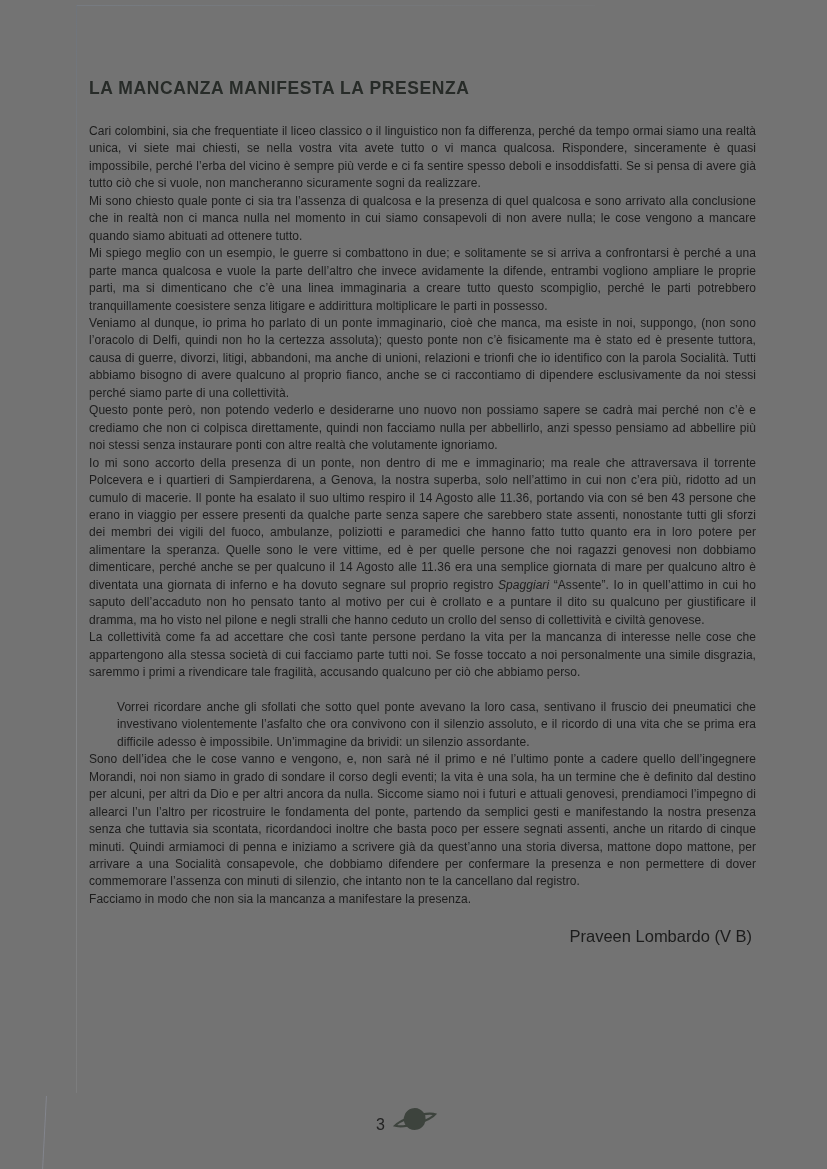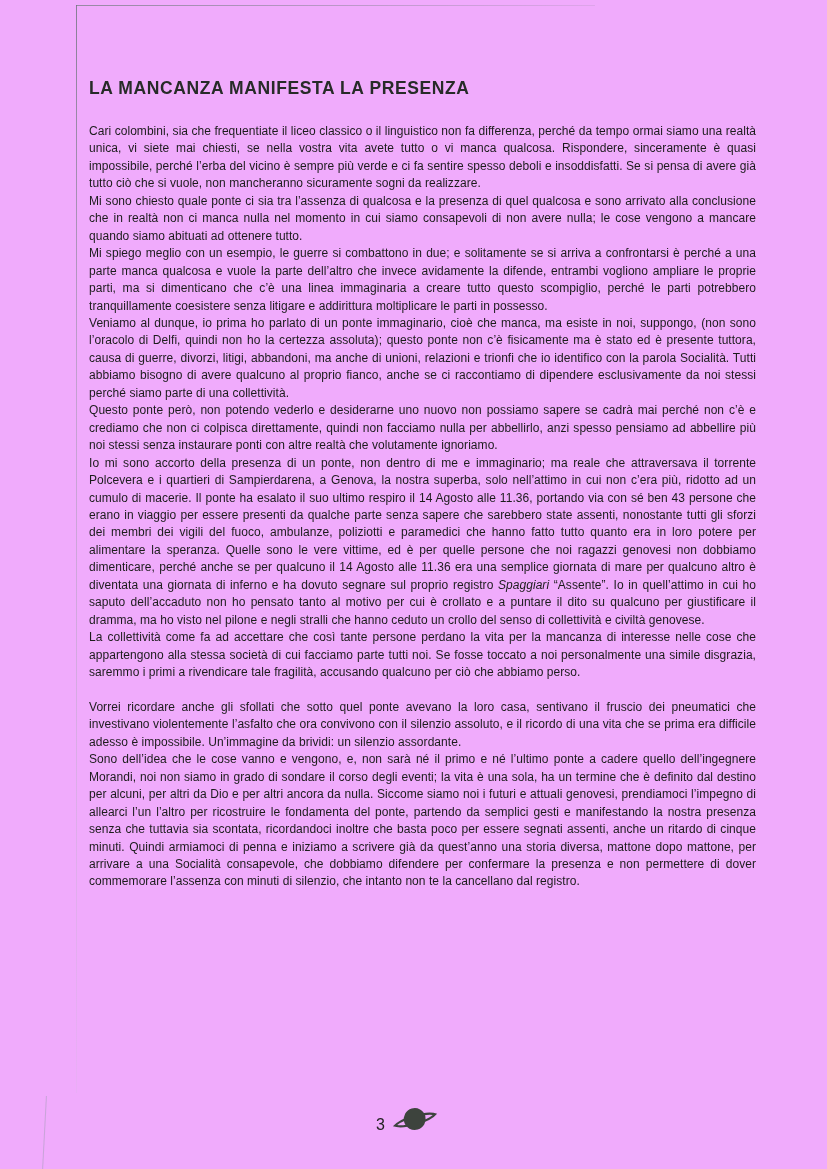--- a/index.html
+++ b/index.html
@@ -4,21 +4,21 @@
 <style>
   html, body {
     margin: 0;
     padding: 0;
     background: #ffffff;
   }
   .page {
     position: relative;
     width: 827px;
     height: 1169px;
-    background: #f0abfc;
+    background: #737373;
     overflow: hidden;
     font-family: "Liberation Sans", "DejaVu Sans", sans-serif;
     color: #1e1e1e;
   }
   
   .frame-top {
     position: absolute;
     left: 76px; top: 5px;
     width: 519px; height: 1px;
     background: linear-gradient(to right, rgba(120,126,134,0.75), rgba(120,126,134,0.15));
@@ -55,20 +55,21 @@
   .essay p {
     margin: 0;
     font-size: 12px;
     line-height: 17.45px;
     text-align: justify;
     color: #1c1c1c;
     letter-spacing: 0.05px;
   }
   .essay p.gap-before {
     margin-top: 17.45px;
+    margin-left: 28px;
   }
   .signature {
     margin-top: 19px;
     text-align: right;
     font-size: 16.5px;
     color: #1c1c1c;
     padding-right: 4px;
   }
   .footer {
     position: absolute;
@@ -110,22 +111,24 @@
     <div class="essay">
       <p>Cari colombini, sia che frequentiate il liceo classico o il linguistico non fa differenza, perché da tempo ormai siamo una realtà unica, vi siete mai chiesti, se nella vostra vita avete tutto o vi manca qualcosa. Rispondere, sinceramente è quasi impossibile, perché l’erba del vicino è sempre più verde e ci fa sentire spesso deboli e insoddisfatti. Se si pensa di avere già tutto ciò che si vuole, non mancheranno sicuramente sogni da realizzare.</p>
       <p>Mi sono chiesto quale ponte ci sia tra l’assenza di qualcosa e la presenza di quel qualcosa e sono arrivato alla conclusione che in realtà non ci manca nulla nel momento in cui siamo consapevoli di non avere nulla; le cose vengono a mancare quando siamo abituati ad ottenere tutto.</p>
       <p>Mi spiego meglio con un esempio, le guerre si combattono in due; e solitamente se si arriva a confrontarsi è perché a una parte manca qualcosa e vuole la parte dell’altro che invece avidamente la difende, entrambi vogliono ampliare le proprie parti, ma si dimenticano che c’è una linea immaginaria a creare tutto questo scompiglio, perché le parti potrebbero tranquillamente coesistere senza litigare e addirittura moltiplicare le parti in possesso.</p>
       <p>Veniamo al dunque, io prima ho parlato di un ponte immaginario, cioè che manca, ma esiste in noi, suppongo, (non sono l’oracolo di Delfi, quindi non ho la certezza assoluta); questo ponte non c’è fisicamente ma è stato ed è presente tuttora, causa di guerre, divorzi, litigi, abbandoni, ma anche di unioni, relazioni e trionfi che io identifico con la parola Socialità. Tutti abbiamo bisogno di avere qualcuno al proprio fianco, anche se ci raccontiamo di dipendere esclusivamente da noi stessi perché siamo parte di una collettività.</p>
       <p>Questo ponte però, non potendo vederlo e desiderarne uno nuovo non possiamo sapere se cadrà mai perché non c’è e crediamo che non ci colpisca direttamente, quindi non facciamo nulla per abbellirlo, anzi spesso pensiamo ad abbellire più noi stessi senza instaurare ponti con altre realtà che volutamente ignoriamo.</p>
       <p><span>Io mi sono accorto della presenza di un ponte, non dentro di me e immaginario; ma reale che attraversava il torrente Polcevera e i quartieri di Sampierdarena, a Genova, la nostra superba, solo nell’attimo in cui non c’era più, ridotto ad un cumulo di macerie. Il ponte ha esalato il suo ultimo respiro il 14 Agosto alle 11.36, portando via con sé ben 43 persone che erano in viaggio per essere presenti da qualche parte senza sapere che sarebbero state assenti, nonostante tutti gli sforzi dei membri dei vigili del fuoco, ambulanze, poliziotti e paramedici che hanno fatto tutto quanto era in loro potere per alimentare la speranza. Quelle sono le vere vittime, ed è per quelle persone che noi ragazzi genovesi non dobbiamo dimenticare, perché anche se per qualcuno il 14 Agosto alle 11.36 era una semplice giornata di mare per qualcuno altro è diventata una giornata di inferno e ha dovuto segnare sul proprio registro </span><i>Spaggiari</i><span> “Assente”. Io in quell’attimo in cui ho saputo dell’accaduto non ho pensato tanto al motivo per cui è crollato e a puntare il dito su qualcuno per giustificare il dramma, ma ho visto nel pilone e negli stralli che hanno ceduto un crollo del senso di collettività e civiltà genovese.</span></p>
       <p>La collettività come fa ad accettare che così tante persone perdano la vita per la mancanza di interesse nelle cose che appartengono alla stessa società di cui facciamo parte tutti noi. Se fosse toccato a noi personalmente una simile disgrazia, saremmo i primi a rivendicare tale fragilità, accusando qualcuno per ciò che abbiamo perso.</p>
       <p class="gap-before">Vorrei ricordare anche gli sfollati che sotto quel ponte avevano la loro casa, sentivano il fruscio dei pneumatici che investivano violentemente l’asfalto che ora convivono con il silenzio assoluto, e il ricordo di una vita che se prima era difficile adesso è impossibile. Un’immagine da brividi: un silenzio assordante.</p>
       <p>Sono dell’idea che le cose vanno e vengono, e, non sarà né il primo e né l’ultimo ponte a cadere quello dell’ingegnere Morandi, noi non siamo in grado di sondare il corso degli eventi; la vita è una sola, ha un termine che è definito dal destino per alcuni, per altri da Dio e per altri ancora da nulla. Siccome siamo noi i futuri e attuali genovesi, prendiamoci l’impegno di allearci l’un l’altro per ricostruire le fondamenta del ponte, partendo da semplici gesti e manifestando la nostra presenza senza che tuttavia sia scontata, ricordandoci inoltre che basta poco per essere segnati assenti, anche un ritardo di cinque minuti. Quindi armiamoci di penna e iniziamo a scrivere già da quest’anno una storia diversa, mattone dopo mattone, per arrivare a una Socialità consapevole, che dobbiamo difendere per confermare la presenza e non permettere di dover commemorare l’assenza con minuti di silenzio, che intanto non te la cancellano dal registro.</p>
+      <p>Facciamo in modo che non sia la mancanza a manifestare la presenza.</p>
     </div>
 
+    <div class="signature">Praveen Lombardo (V B)</div>
   </div>
 
   <div class="footer">
     <div class="footer-inner">
       <span class="page-number">3</span>
       <svg class="planet" viewBox="0 0 52 34" aria-hidden="true">
         <g transform="rotate(-16 26 16)">
           <path d="M3 16 Q10 11 26 11 Q42 11 49 16 Q42 21 26 21 Q10 21 3 16 Z
                    M7.5 16 Q13 13.4 26 13.4 Q39 13.4 44.5 16 Q39 18.6 26 18.6 Q13 18.6 7.5 16 Z" fill="#3d433d" fill-rule="evenodd"></path>
           <circle cx="26" cy="15" r="11" fill="#3d433d"></circle>

